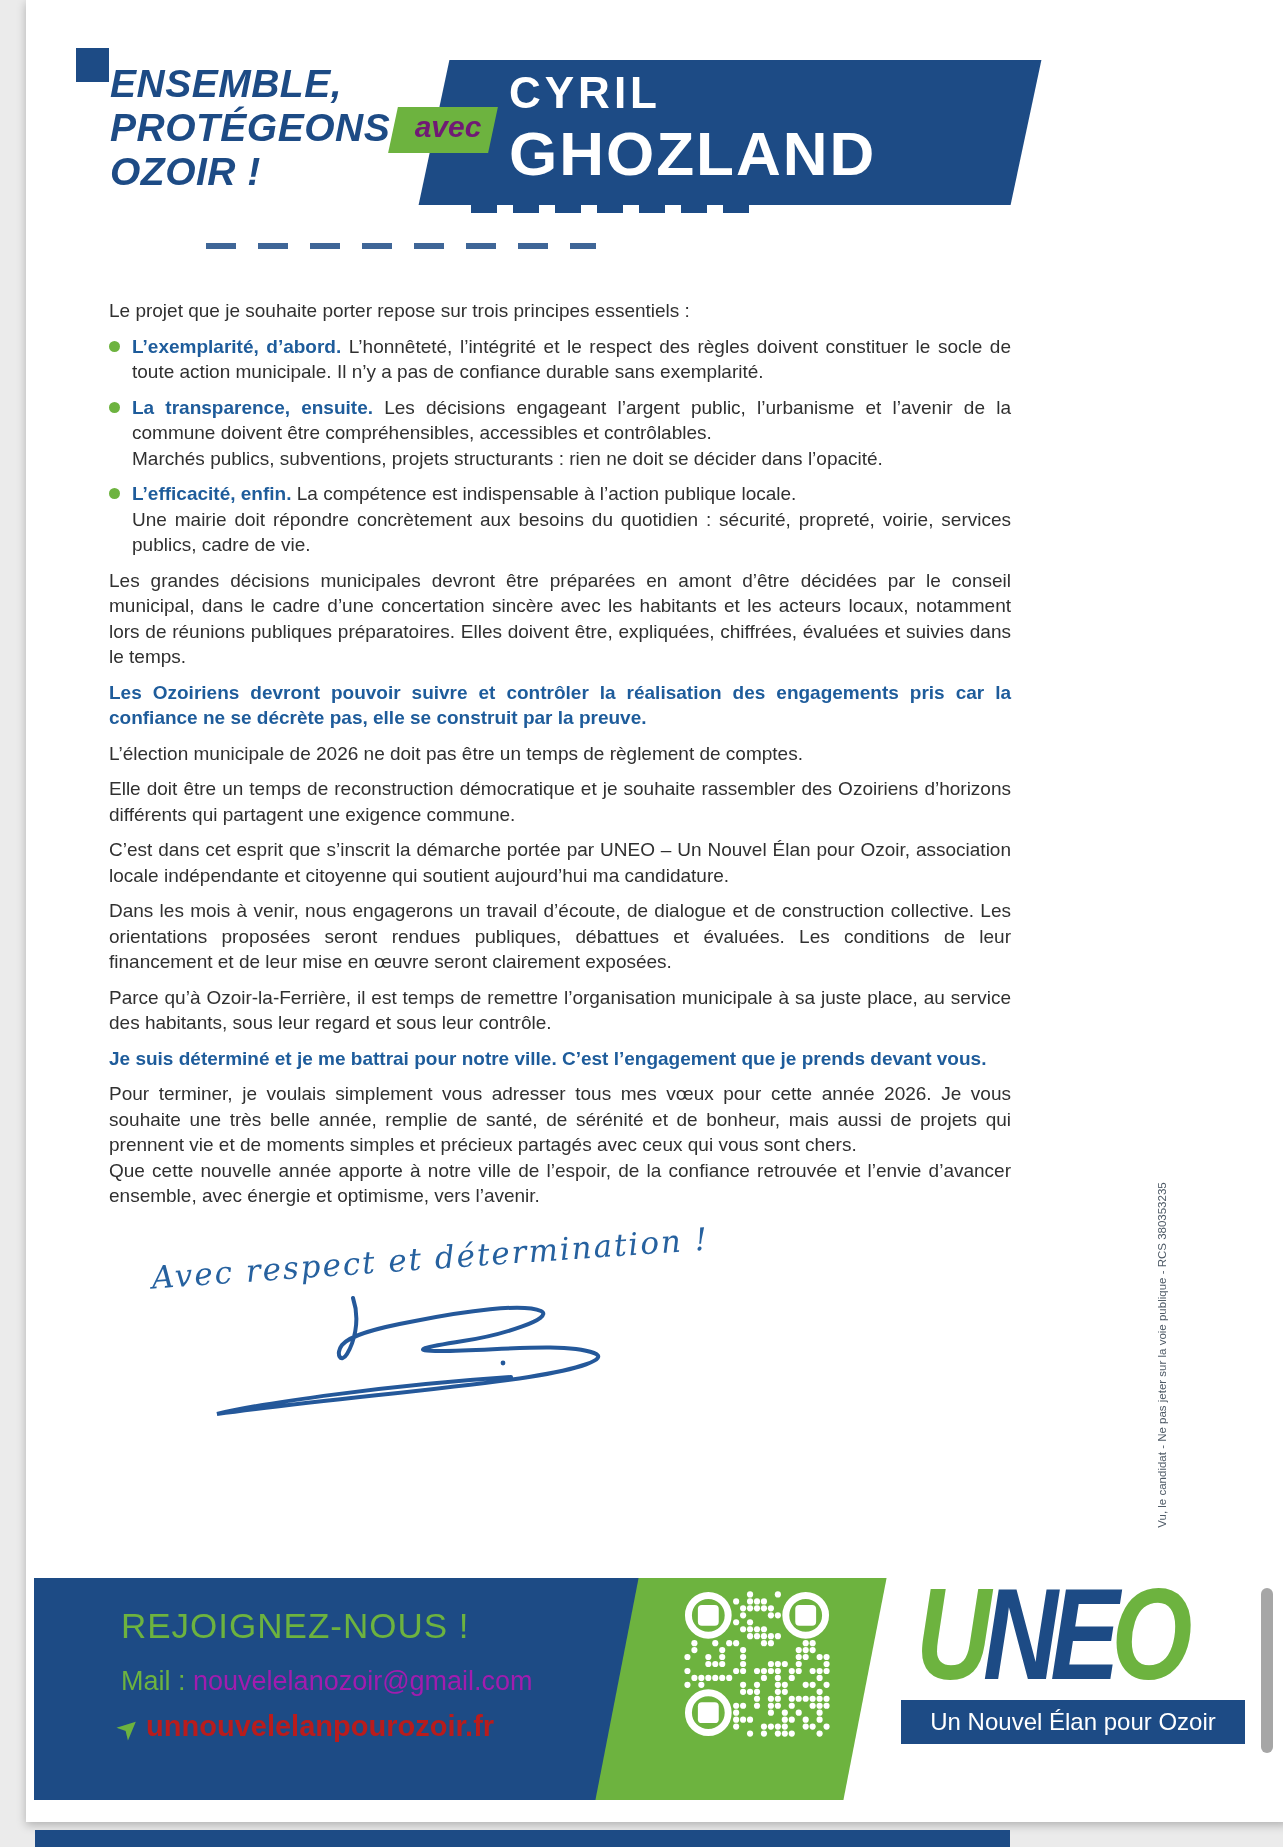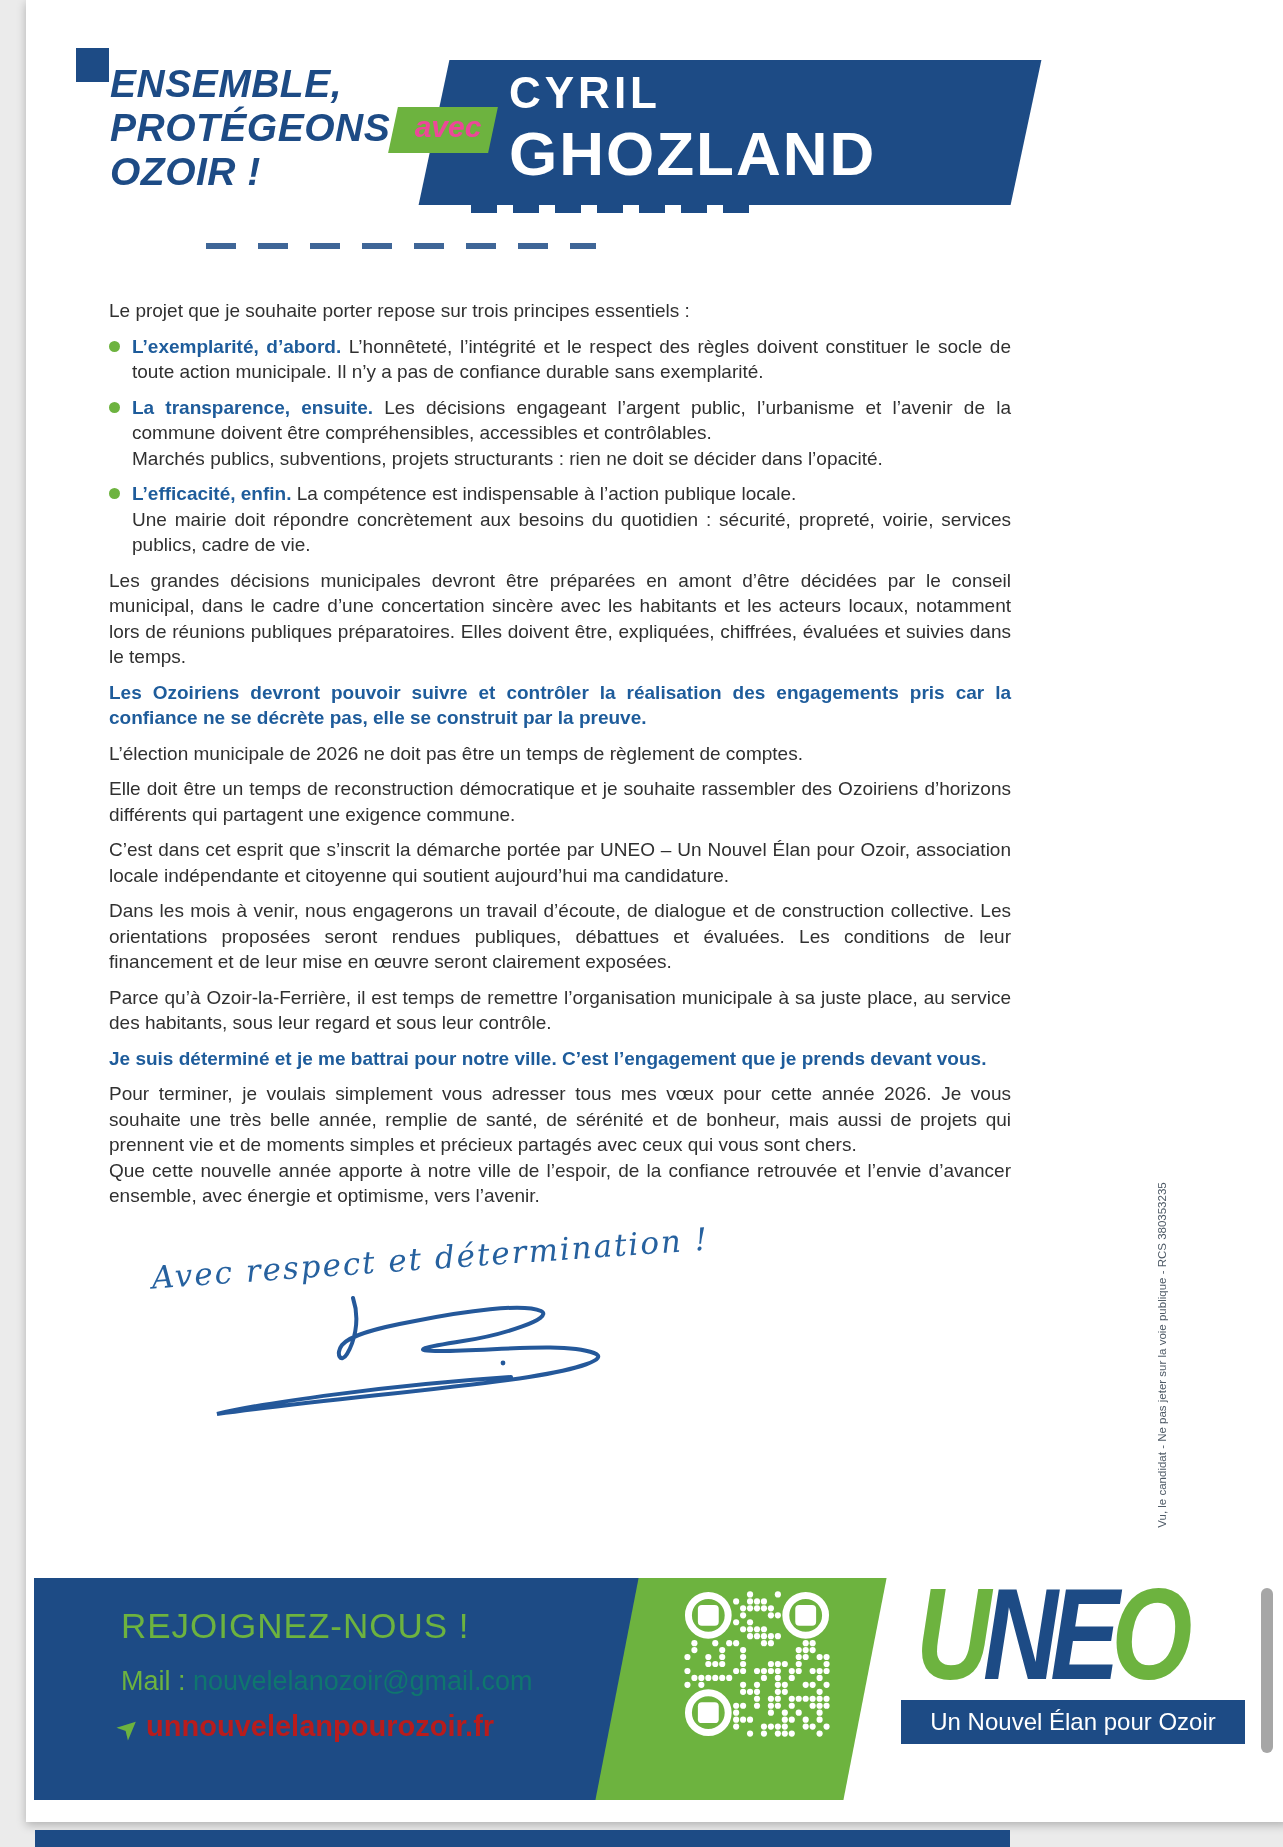--- a/index.html
+++ b/index.html
@@ -13,21 +13,21 @@
   .reg-mark{position:absolute;left:50px;top:48px;width:33px;height:34px;background:#1d4b85;}
   .slogan{position:absolute;left:84px;top:62px;color:#1d4b85;font-style:italic;font-weight:bold;
           font-size:39px;line-height:44px;letter-spacing:.5px;}
   .banner-bg{position:absolute;left:408px;top:60px;width:592px;height:145px;background:#1d4b85;
              transform:skewX(-12deg);}
   .banner-text{position:absolute;left:483px;top:68px;color:#ffffff;}
   .banner-text .first{font-size:44px;font-weight:bold;letter-spacing:4px;line-height:50px;}
   .banner-text .last{font-size:62px;font-weight:bold;letter-spacing:2px;line-height:68px;margin-top:2px;}
   .avec-bg{position:absolute;left:367px;top:107px;width:100px;height:46px;background:#6db33f;
            transform:skewX(-12deg);}
-  .avec-text{position:absolute;left:382px;top:110px;width:80px;text-align:center;color:#ec4899;
+  .avec-text{position:absolute;left:382px;top:110px;width:80px;text-align:center;color:#701a75;
              font-size:30px;font-style:italic;font-weight:bold;}
   .cut1{position:absolute;left:445px;top:203px;width:293px;height:10px;
         background:repeating-linear-gradient(90deg,#1d4b85 0 26px,transparent 26px 42px);}
   .cut2{position:absolute;left:180px;top:243px;width:390px;height:6px;opacity:.85;
         background:repeating-linear-gradient(90deg,#1d4b85 0 30px,transparent 30px 52px);}
 
   
   main{position:absolute;left:83px;top:288px;width:902px;color:#303030;
        font-size:19px;line-height:25.5px;text-align:justify;}
   main p{margin:10px 0;}
@@ -52,21 +52,21 @@
 
   
   .footer-band{position:absolute;left:8px;top:1578px;width:1247px;height:222px;}
   .f-navy{position:absolute;left:0;top:0;width:645px;height:100%;background:#1d4b85;}
   .f-green{position:absolute;left:583px;top:0;width:248px;height:100%;background:#6db33f;
            transform:skewX(-11deg);}
   .f-join{position:absolute;left:87px;top:28px;color:#6db33f;font-weight:normal;font-size:35px;
           letter-spacing:1px;}
   .f-mail{position:absolute;left:87px;top:88px;font-size:27px;}
   .f-mail .g{color:#6db33f;}
-  .f-mail .w{color:#0f766e;}
+  .f-mail .w{color:#a21caf;}
   .f-site{position:absolute;left:84px;top:132px;font-size:29px;font-weight:bold;}
   .f-site .arrow{display:inline-block;color:#6db33f;font-size:24px;transform:rotate(-42deg);
                  margin-right:8px;}
   .f-site .w{color:#b91c1c;}
   .qr{position:absolute;left:645px;top:8px;width:156px;height:156px;}
   .logo{position:absolute;left:882px;top:-4px;font-size:130px;line-height:120px;font-weight:bold;
         font-style:italic;letter-spacing:-10px;transform:scaleX(.8);transform-origin:left top;
         white-space:nowrap;}
   .logo .lg{color:#6db33f;}
   .logo .ln{color:#1d4b85;}

